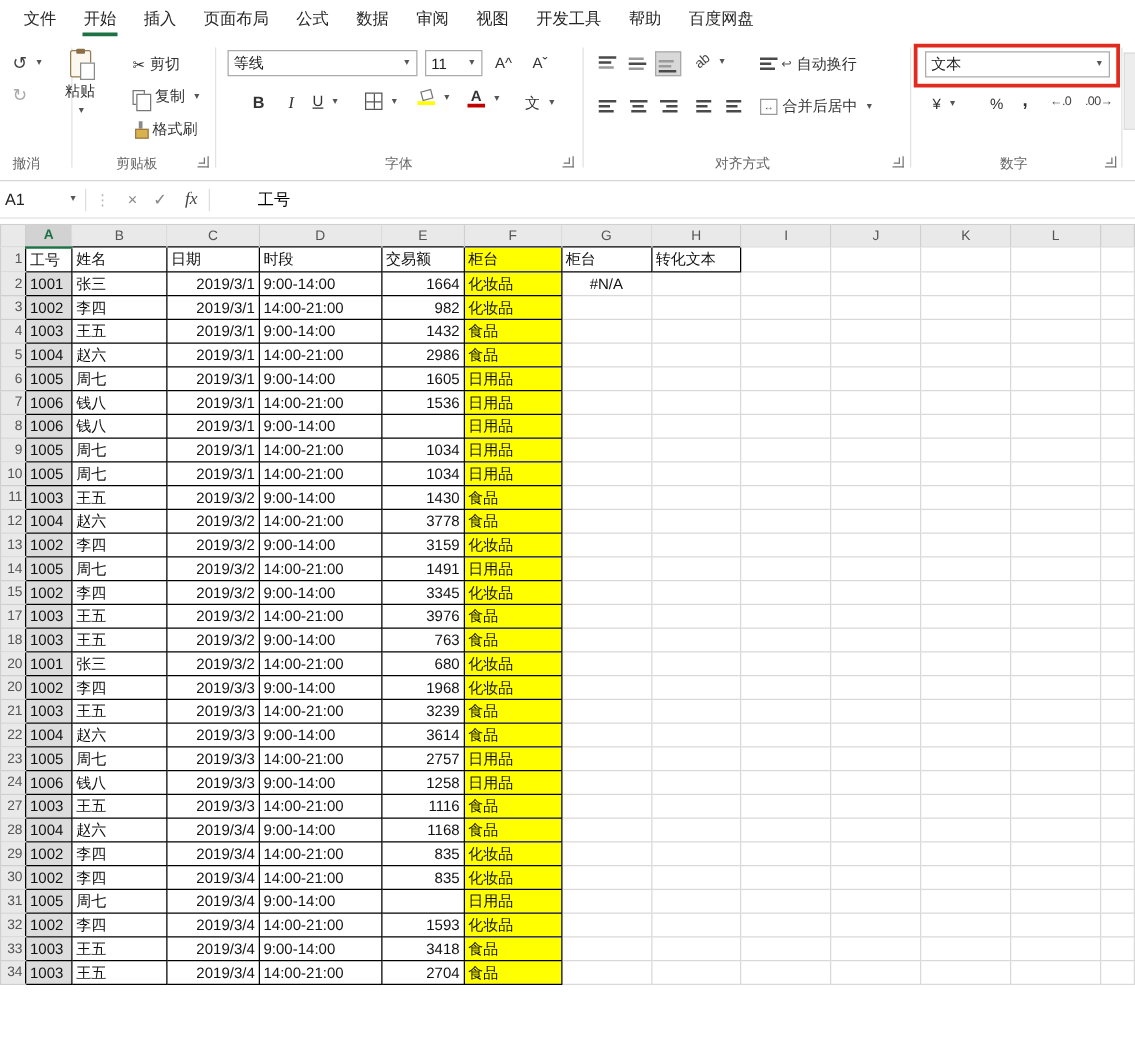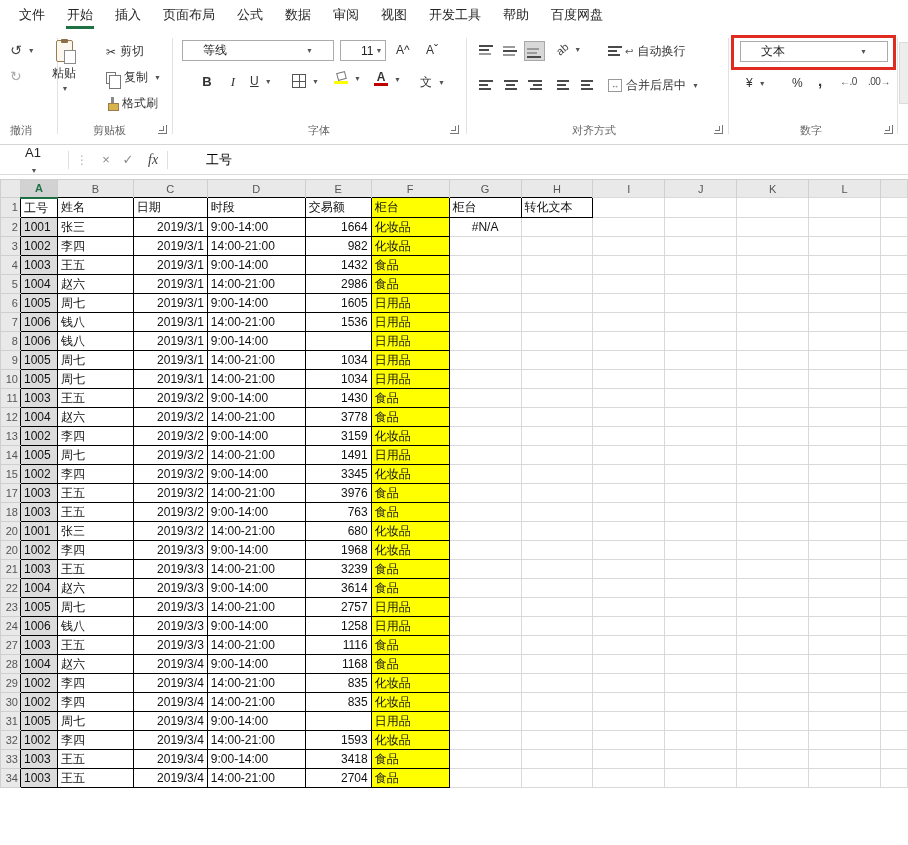--- a/index.html
+++ b/index.html
@@ -19,21 +19,21 @@
   .rlabel { position:absolute; top:93px; font-size:11px; color:#666; white-space:nowrap; }
   .launcher { position:absolute; width:9px; height:9px;
     border-right:1px solid #767676; border-bottom:1px solid #767676; }
   .launcher::before { content:""; position:absolute; right:2px; bottom:2px; width:4px; height:4px;
     border-right:1px solid #767676; border-bottom:1px solid #767676; }
   .rbtn { position:absolute; display:flex; align-items:center; gap:4px; font-size:12px;
     color:#333; white-space:nowrap; cursor:default; }
   .dd { font-size:7px; color:#555; margin-left:2px; }
   .combo { position:absolute; height:21px; border:1px solid #ababab; background:#fff;
     display:flex; align-items:center; justify-content:space-between; font-size:12px;
-    color:#222; padding:0 20px; }
+    color:#222; padding:0 4px; }
   .bigbtn { position:absolute; width:40px; display:flex; flex-direction:column; align-items:center;
     gap:3px; font-size:12px; color:#333; }
   .icon-paste { position:relative; width:17px; height:22px; background:#fdf8ef;
     border:1px solid #9a7b4f; border-radius:2px; }
   .icon-paste::before { content:""; position:absolute; top:-2px; left:4px; width:7px; height:4px;
     background:#8a6f47; border-radius:1px; }
   .icon-paste::after { content:""; position:absolute; right:-4px; bottom:-3px; width:10px;
     height:12px; background:#fff; border:1px solid #8b8b8b; }
   .icon-copy { position:relative; width:10px; height:12px; border:1px solid #777; background:#fff;
     margin-right:4px; }
@@ -82,21 +82,21 @@
   .partial-right { position:absolute; right:0; top:12px; width:9px; height:62px;
     background:#ededed; border:1px solid #dcdcdc; border-right:none; }
   .wrapret { font-size:10px; color:#555; margin-left:-2px; }
   .smalltxt { font-size:10px; color:#444; letter-spacing:-0.5px; }
   .comma-big { font-size:15px; font-weight:bold; color:#333; }
 
   
   .fbar { height:30px; display:flex; align-items:center; border-bottom:1px solid #dcdcdc;
     font-size:13px; color:#222; background:#fff; }
   .namebox { width:68px; display:flex; align-items:center; justify-content:space-between;
-    padding:0 6px 0 4px; height:100%;flex-direction:column; }
+    padding:0 6px 0 4px; height:100%; }
   .vdiv { width:1px; height:18px; background:#dedede; }
   .fdots { color:#b5b5b5; margin:0 7px; font-size:12px; }
   .fico { color:#8a8a8a; width:22px; text-align:center; font-size:13px; }
   .fx { font-style:italic; font-family:"Liberation Serif",serif; color:#444; margin:0 9px;
     font-size:14px; }
   .fcontent { margin-left:38px; font-size:13px; color:#000; }
   .spacer4 { height:4px; background:#fff; }
 
   
   .grid { width:908px; height:664px; overflow:hidden; }

